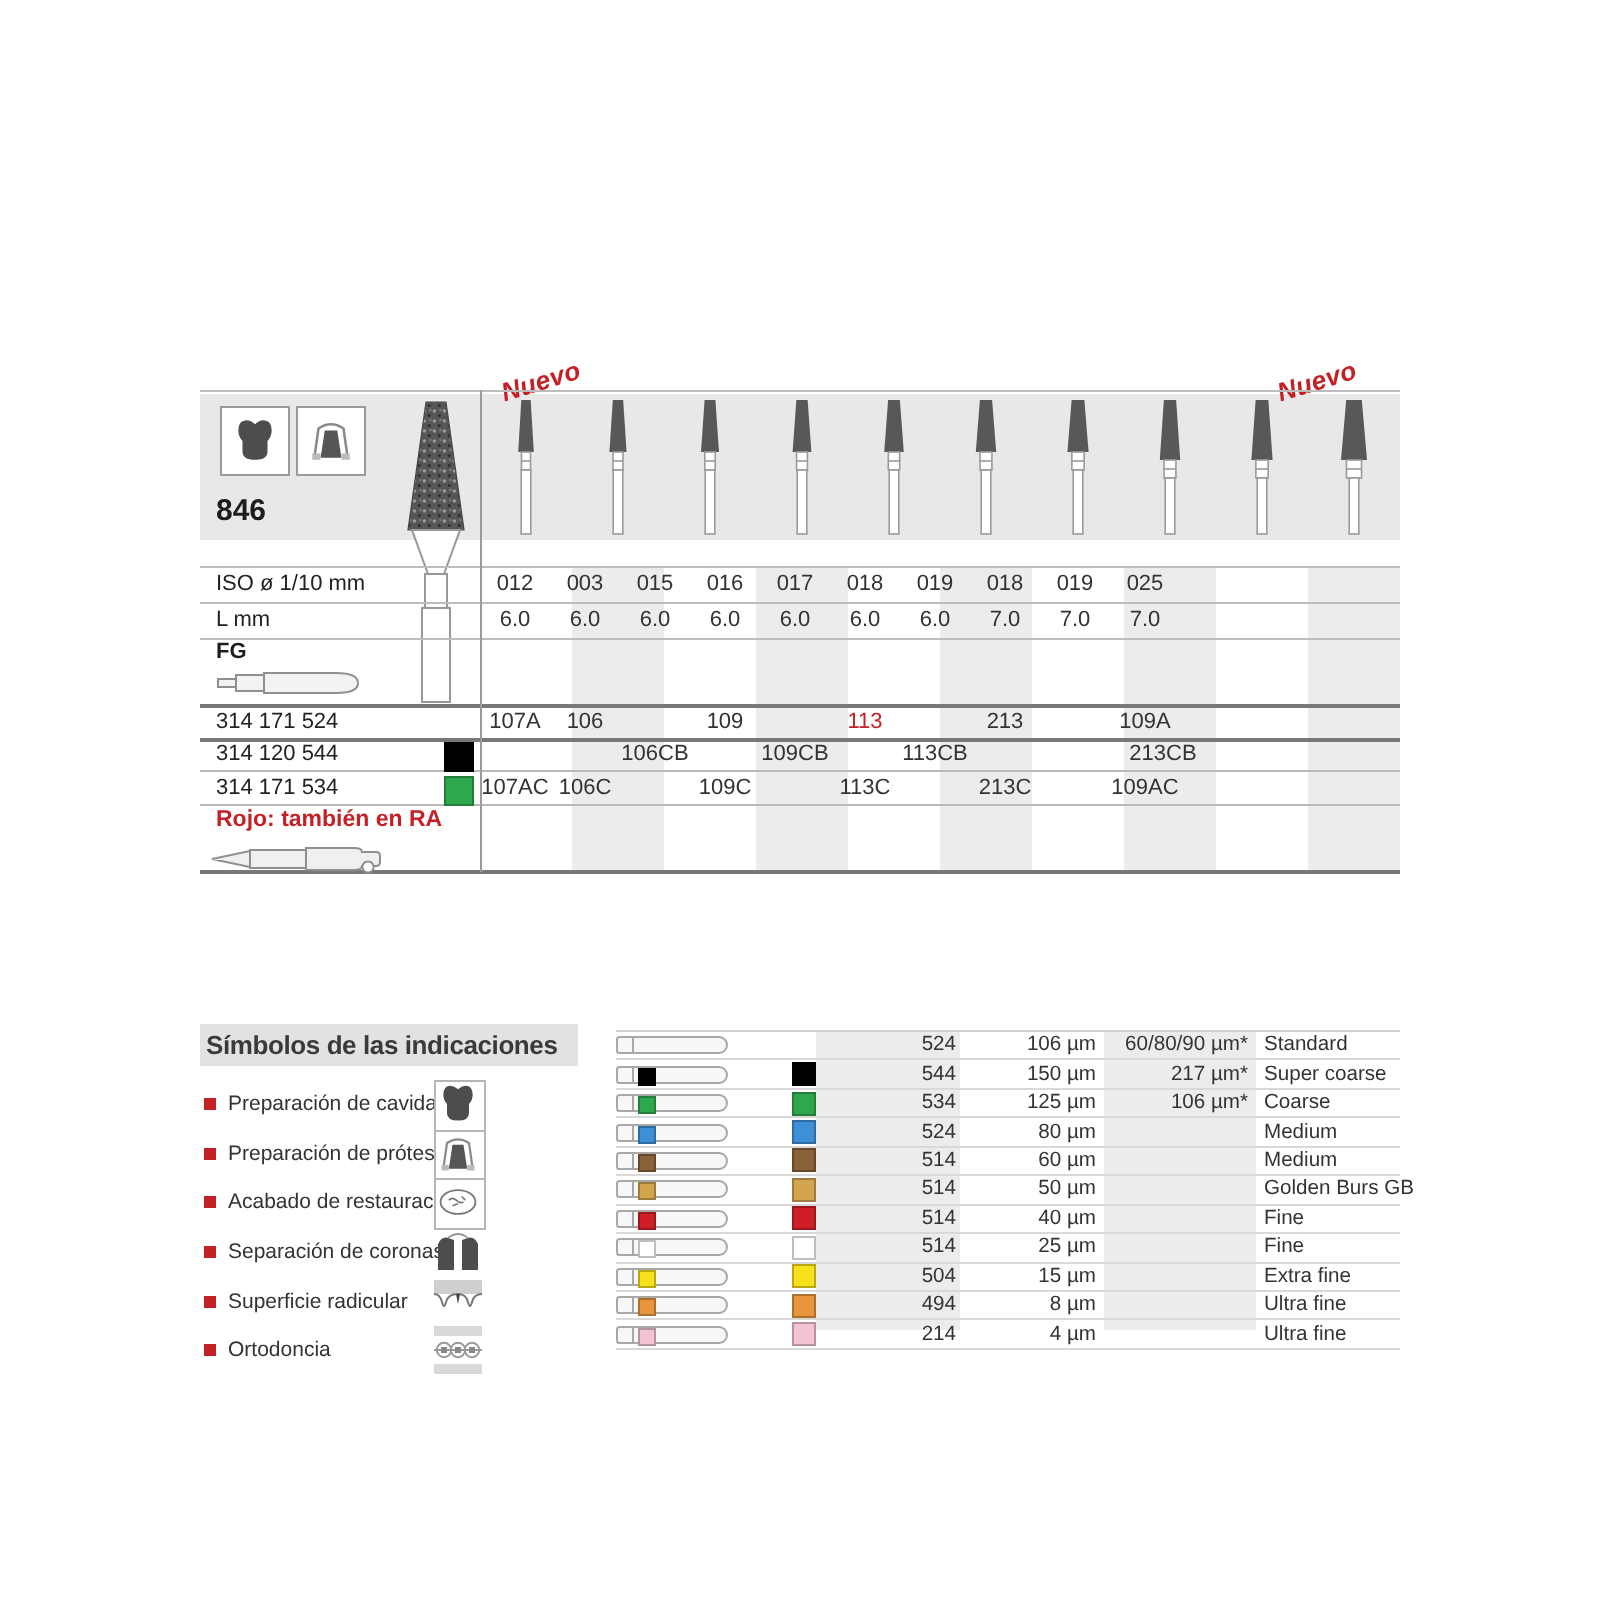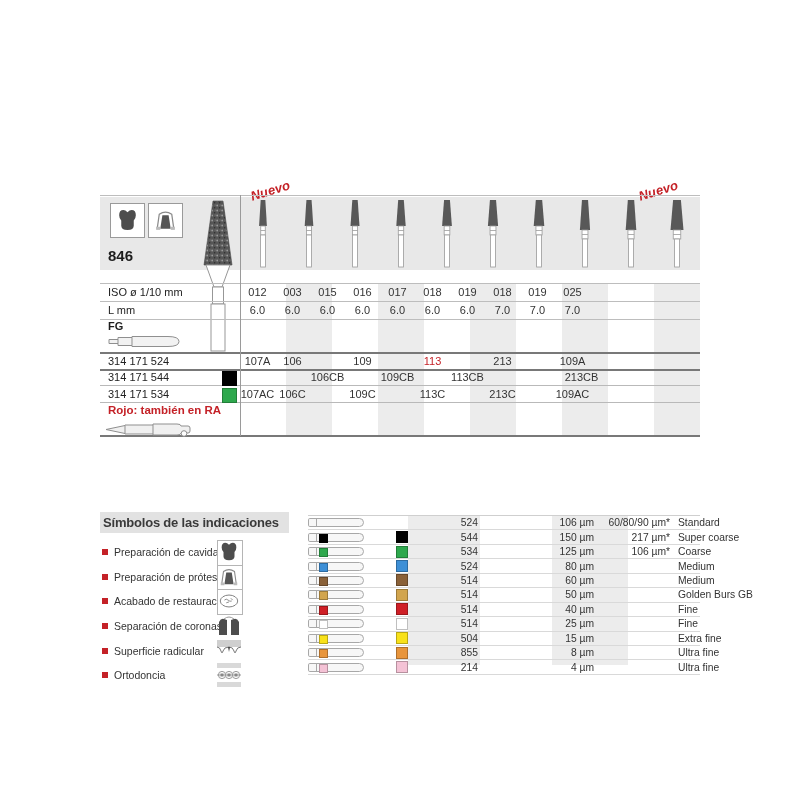--- a/index.html
+++ b/index.html
@@ -58,21 +58,21 @@
   .shadeB{left:244px;width:76px;}
   .grit-row{position:relative;z-index:1;display:flex;align-items:center;height:13.45px;
             border-bottom:1px solid #d9d9d9;font-size:10.3px;color:#333;}
   .g-icon{width:62px;flex:none;display:flex;align-items:center;}
   .pill{position:relative;width:56px;height:9px;border:1px solid #a8a8a8;background:#f7f7f7;
         border-radius:2px 5px 5px 2px;box-sizing:border-box;}
   .pill::before{content:"";position:absolute;left:7px;top:0;width:1px;height:100%;background:#a8a8a8;}
   .pill .pband{position:absolute;left:10px;top:0;width:7px;height:7px;}
   .g-sq{width:12px;height:12px;margin-left:26px;flex:none;box-sizing:border-box;}
   .g-code{width:70px;text-align:right;flex:none;}
-  .g-size{width:70px;text-align:right;flex:none;padding-left:46px;}
+  .g-size{width:70px;text-align:right;flex:none;}
   .g-note{width:76px;text-align:right;flex:none;}
   .g-label{margin-left:8px;white-space:nowrap;}
 </style>
 </head>
 <body>
 
 <div class="page">
 
   <div class="catalog">
     <div class="band"></div>
@@ -265,21 +265,21 @@
         <div class="cell"></div>
         <div class="cell red">113</div>
         <div class="cell"></div>
         <div class="cell">213</div>
         <div class="cell"></div>
         <div class="cell">109A</div>
       </div>
     </div>
 
     <div class="trow" style="top:175px;height:15px;">
-      <span class="rlabel" style="line-height:15px;">314 171 544</span>
+      <span class="rlabel" style="line-height:15px;">314 120 544</span>
       <span class="ord-sq" style="top: 1px; background: rgb(0, 0, 0); border: 1px solid rgba(0, 0, 0, 0.25);"></span>
       <div class="cells">
         <div class="cell" style="line-height:15px;"></div>
         <div class="cell" style="line-height:15px;"></div>
         <div class="cell" style="line-height:15px;">106CB</div>
         <div class="cell" style="line-height:15px;"></div>
         <div class="cell" style="line-height:15px;">109CB</div>
         <div class="cell" style="line-height:15px;"></div>
         <div class="cell" style="line-height:15px;">113CB</div>
         <div class="cell" style="line-height:15px;"></div>
@@ -508,21 +508,21 @@
         <span class="g-note"></span>
         <span class="g-label">Extra fine</span>
       </div>
       <div class="grit-row">
         <span class="g-icon">
             <span class="pill">
               <span class="pband" style="background: rgb(232, 149, 60); border: 1px solid rgba(0, 0, 0, 0.25);"></span>
             </span>
           </span>
         <span class="g-sq" style="background: rgb(232, 149, 60); border: 1px solid rgba(0, 0, 0, 0.25);"></span>
-        <span class="g-code">855</span>
+        <span class="g-code">494</span>
         <span class="g-size">8 µm</span>
         <span class="g-note"></span>
         <span class="g-label">Ultra fine</span>
       </div>
       <div class="grit-row">
         <span class="g-icon">
             <span class="pill">
               <span class="pband" style="background: rgb(244, 194, 213); border: 1px solid rgba(0, 0, 0, 0.25);"></span>
             </span>
           </span>

